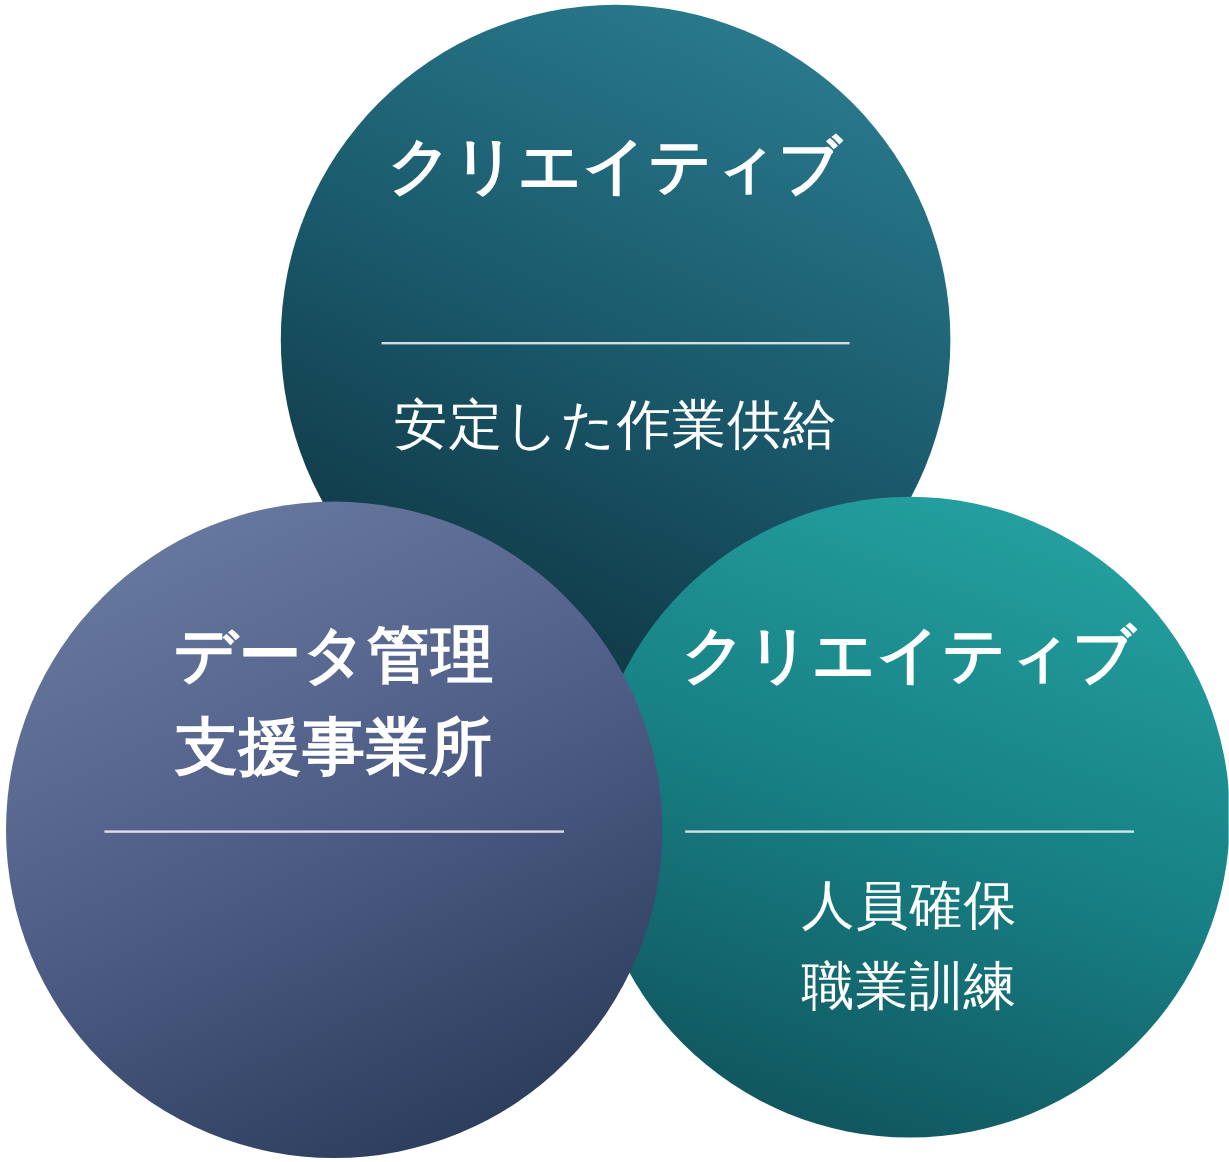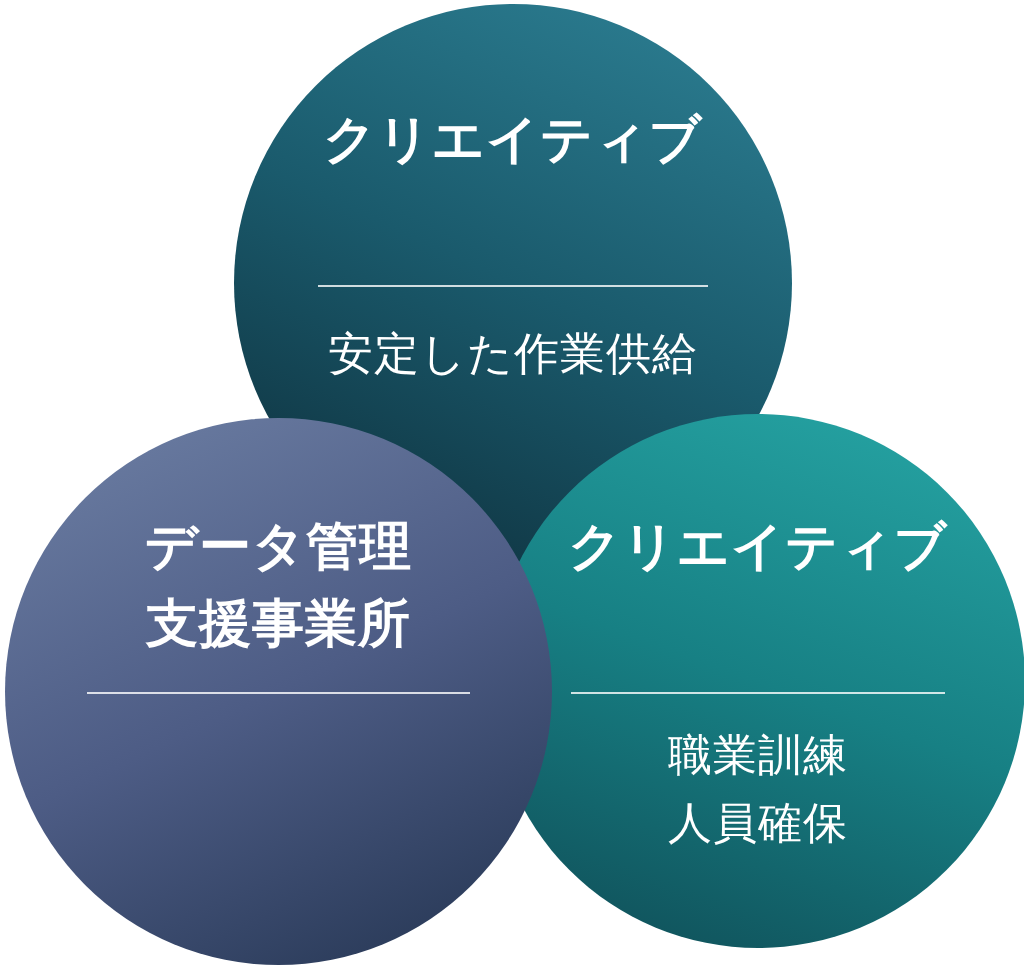--- a/index.html
+++ b/index.html
@@ -97,22 +97,22 @@
       <span class="line">安定した作業供給</span>
     </div>
   </div>
 
   <div class="circle circle-right" style="background: linear-gradient(200deg, rgb(39, 167, 166) 0%, rgb(23, 128, 132) 50%, rgb(15, 75, 85) 100%); color: rgb(255, 255, 255);">
     <div class="circle-title">
       <span class="line">クリエイティブ</span>
     </div>
     <div class="circle-divider" style="background: rgba(255, 255, 255, 0.8);"></div>
     <div class="circle-subtitle">
+      <span class="line">人員確保</span>
       <span class="line">職業訓練</span>
-      <span class="line">人員確保</span>
     </div>
   </div>
 
   <div class="circle circle-left" style="background: linear-gradient(155deg, rgb(110, 128, 165) 0%, rgb(77, 92, 133) 50%, rgb(35, 52, 80) 100%); color: rgb(255, 255, 255);">
     <div class="circle-title">
       <span class="line">データ管理</span>
       <span class="line">支援事業所</span>
     </div>
     <div class="circle-divider" style="background: rgba(255, 255, 255, 0.8);"></div>
   </div>

